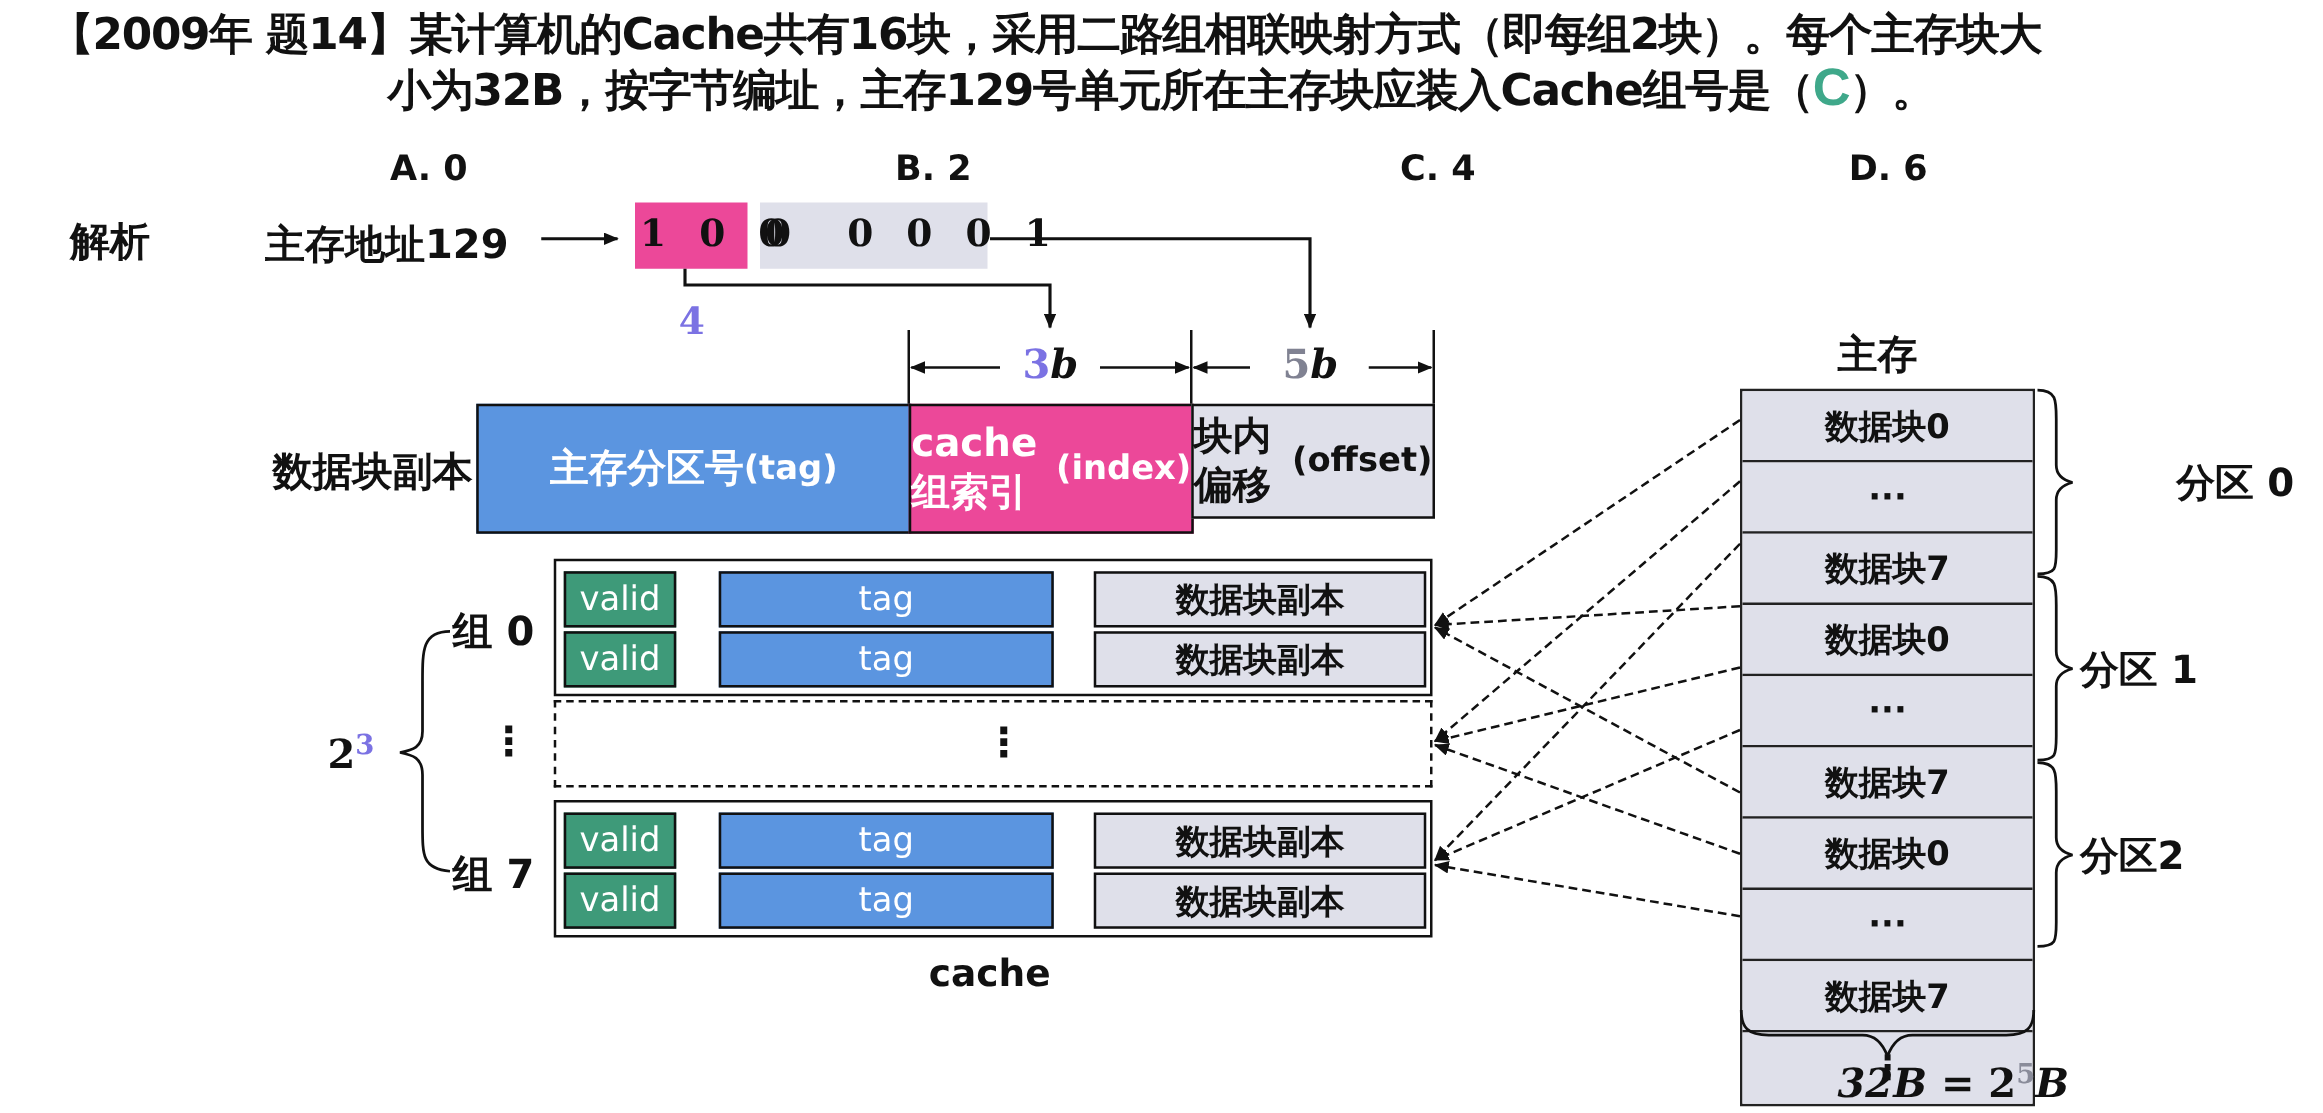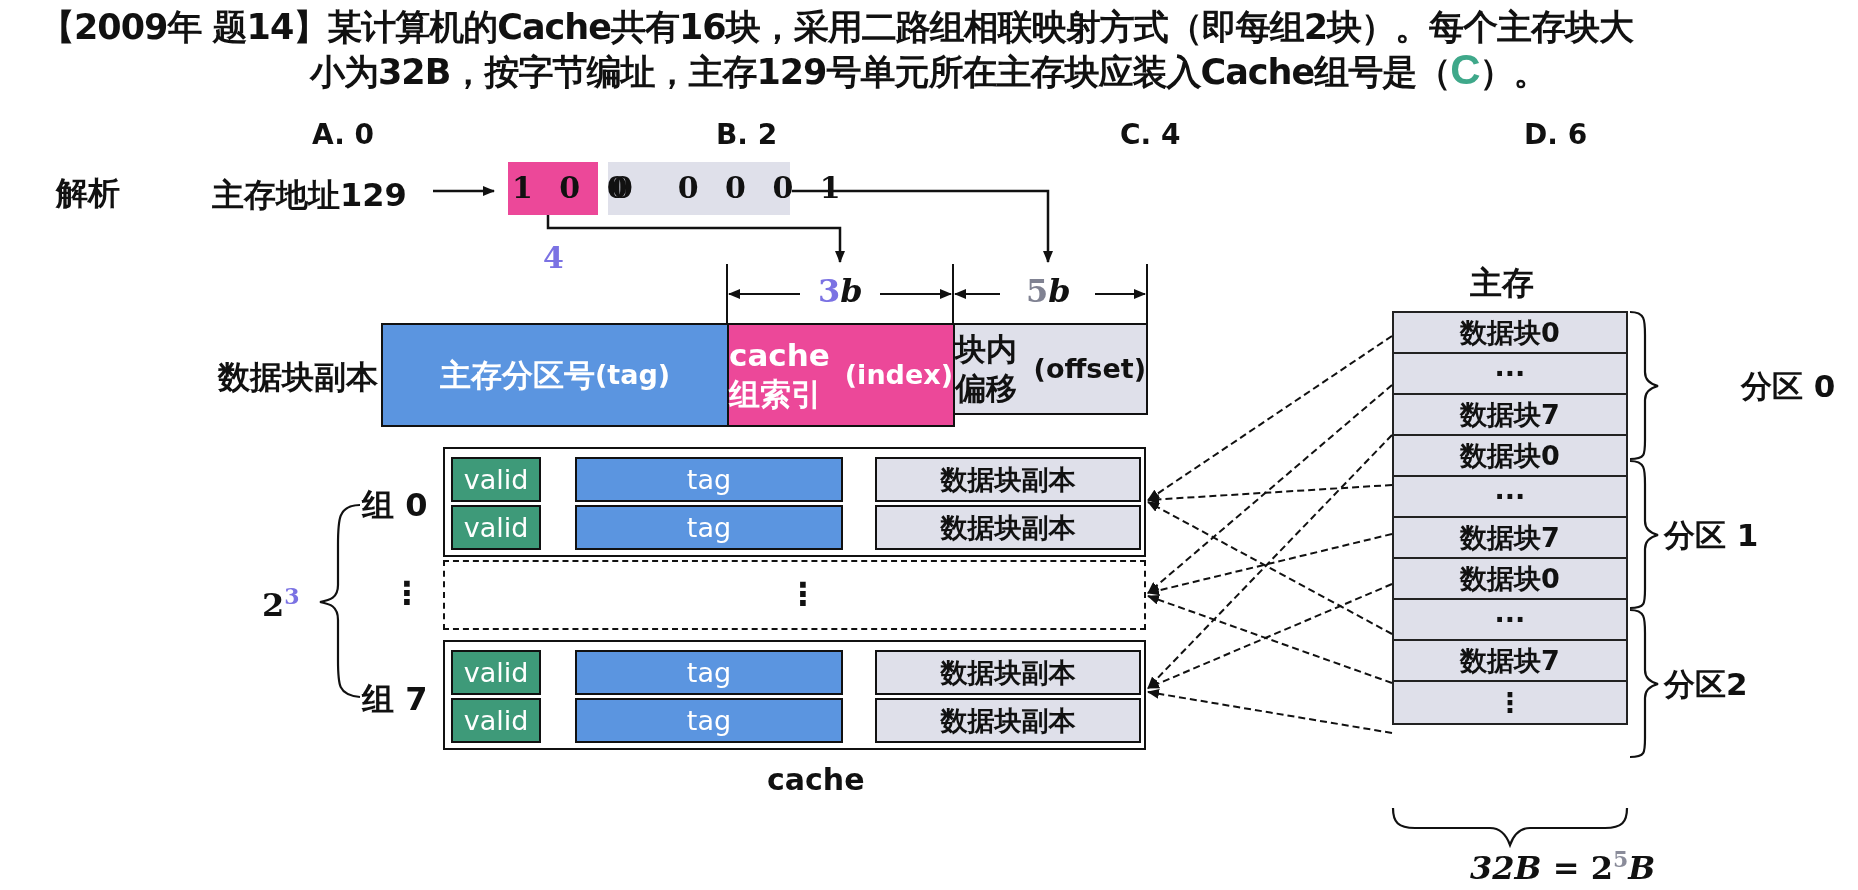--- a/index.html
+++ b/index.html
@@ -19,40 +19,40 @@
   .box-green{background:#3e9a79;}
   .field{position:absolute;border:2px solid #111;box-sizing:border-box;display:flex;flex-direction:row;
          align-items:center;justify-content:center;font-weight:bold;line-height:1.25;}
   .field .t1{font-size:31px;}
   .field .t2{font-size:27px;}
   .white{color:#fff;}
   .set-box{position:absolute;border:2.5px solid #111;box-sizing:border-box;background:#fff;padding-left:36px;}
   .cell{position:absolute;border:2.5px solid #111;box-sizing:border-box;display:flex;align-items:center;justify-content:center;
         font-weight:bold;font-size:27px;}
   .mem-col{position:absolute;left:1392px;top:311px;width:236px;border:2px solid #222;box-sizing:border-box;}
-  .mem-cell{height:41px;border-bottom:2px solid #222;box-sizing:border-box;background:#dfe0ea;
+  .mem-cell{height:57px;border-bottom:2px solid #222;box-sizing:border-box;background:#dfe0ea;
             display:flex;align-items:center;justify-content:center;font-weight:bold;font-size:27px;}
   .mem-cell:last-child{border-bottom:none;}
   .part-label{font-size:31px;font-weight:bold;white-space:nowrap;}
   svg{position:absolute;left:0;top:0;}
 </style>
 </head>
 <body>
 
 <div class="abs q-line" style="left:40px;top:4px;">
   <span>【2009年 题14】</span><span>某计算机的Cache共有16块，采用二路组相联映射方式（即每组2块）。每个主存块大</span>
 </div>
 <div class="abs q-line" style="left:310px;top:46px;">
   <span>小为32B，按字节编址，主存129号单元所在主存块应装入Cache组号是（</span><span class="answer">C</span><span>）。</span>
 </div>
 
 <div class="abs option" style="left:312px;top:118px;">A. 0</div>
 <div class="abs option" style="left:716px;top:118px;">B. 2</div>
 <div class="abs option" style="left:1120px;top:118px;">C. 4</div>
-<div class="abs option" style="left:1524px;top:118px;">D. 6</div>
+<div class="abs option" style="left:1479px;top:118px;">D. 6</div>
 
 <div class="abs label-lg" style="left:56px;top:172px;">解析</div>
 <div class="abs label-lg" style="left:212px;top:174px;">主存地址129</div>
 
 <div class="abs box-purple" style="left:508px;top:162px;width:90px;height:53px;"></div>
 <div class="abs box-gray" style="left:608px;top:162px;width:182px;height:53px;"></div>
 <div class="abs bits" style="left:512px;top:170px;">1 0 0</div>
 <div class="abs bits" style="left:612px;top:170px;white-space:pre;">0  0 0 0 1</div>
 
 <div class="abs serif bold" style="left:543px;top:240px;font-size:30px;color:#7b72e3;">4</div>
@@ -94,21 +94,21 @@
 
 <div class="set-box" style="left:443px;top:640px;width:703px;height:110px;">
   <div class="cell box-green white" style="left:6px;top:8px;width:90px;height:45px;font-weight:normal;">valid</div>
   <div class="cell box-blue white" style="left:130px;top:8px;width:268px;height:45px;font-weight:normal;">tag</div>
   <div class="cell box-gray" style="left:430px;top:8px;width:266px;height:45px;">数据块副本</div>
   <div class="cell box-green white" style="left:6px;top:56px;width:90px;height:45px;font-weight:normal;">valid</div>
   <div class="cell box-blue white" style="left:130px;top:56px;width:268px;height:45px;font-weight:normal;">tag</div>
   <div class="cell box-gray" style="left:430px;top:56px;width:266px;height:45px;">数据块副本</div>
 </div>
 
-<div class="abs" style="left:767px;top:762px;font-size:30px;font-weight:bold;">cache</div>
+<div class="abs" style="left:743px;top:762px;font-size:30px;font-weight:bold;">cache</div>
 
 <div class="abs label-lg" style="left:1470px;top:262px;">主存</div>
 <div class="mem-col">
   <div class="mem-cell">数据块0</div>
   <div class="mem-cell">···</div>
   <div class="mem-cell">数据块7</div>
   <div class="mem-cell">数据块0</div>
   <div class="mem-cell">···</div>
   <div class="mem-cell">数据块7</div>
   <div class="mem-cell">数据块0</div>

